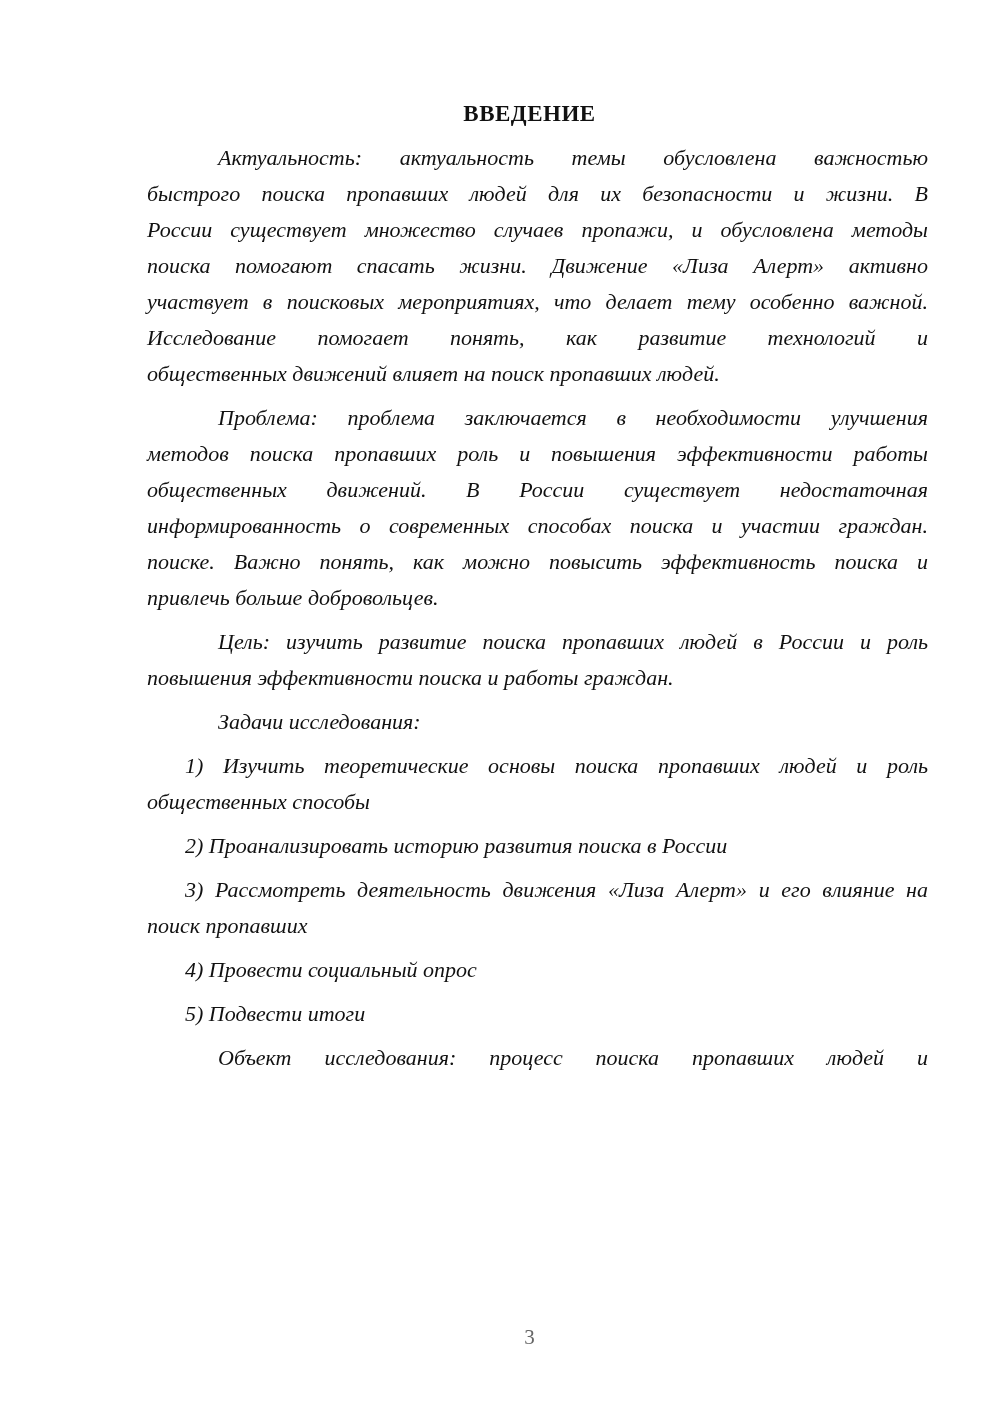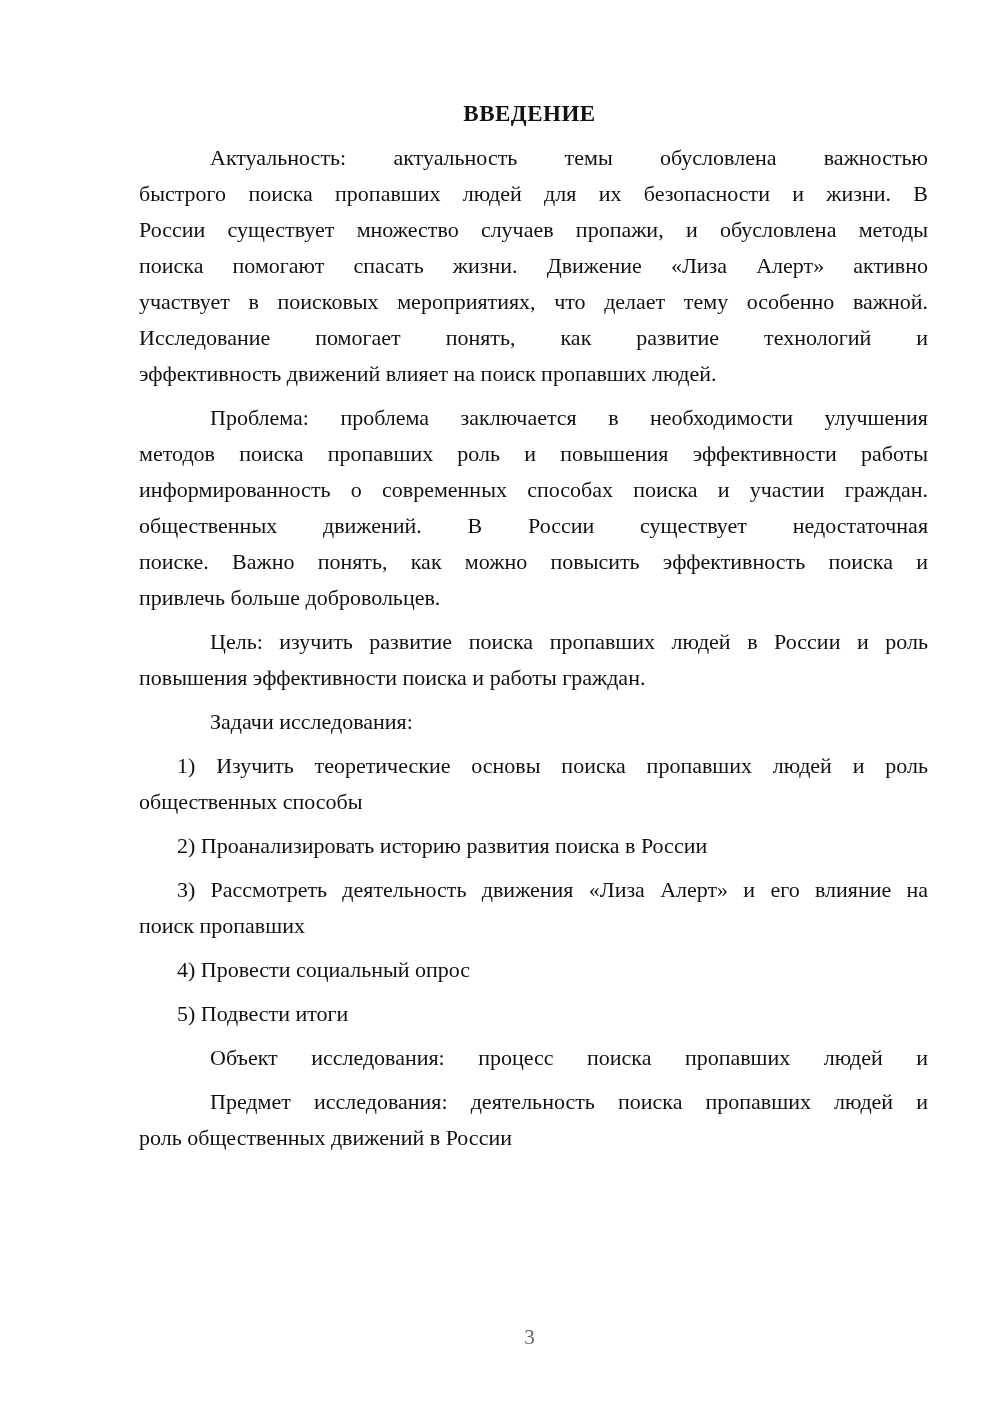--- a/index.html
+++ b/index.html
@@ -24,22 +24,23 @@
     text-align: center;
     line-height: 36px;
     margin: 0 0 8px 0;
     letter-spacing: 0.5px;
   }
   .doc-body {
     font-size: 22px;
     line-height: 36px;
   }
   .para {
-    margin: 8px 0 0 8px;
+    margin: 8px 0 0 16px;
     padding: 0;
+    font-style: italic;
   }
   .line {
     display: block;
     text-align: justify;
     text-align-last: justify;
     text-justify: inter-word;
     white-space: normal;
   }
   .line.last {
     text-align: left;
@@ -69,27 +70,27 @@
   <h1 class="title">ВВЕДЕНИЕ</h1>
 
   <div class="doc-body" id="doc-body">
       <p class="para paragraph">
         <span class="line first">Актуальность: актуальность темы обусловлена важностью</span>
         <span class="line">быстрого поиска пропавших людей для их безопасности и жизни. В</span>
         <span class="line">России существует множество случаев пропажи, и обусловлена методы</span>
         <span class="line">поиска помогают спасать жизни. Движение «Лиза Алерт» активно</span>
         <span class="line">участвует в поисковых мероприятиях, что делает тему особенно важной.</span>
         <span class="line">Исследование помогает понять, как развитие технологий и</span>
-        <span class="line last">эффективность движений влияет на поиск пропавших людей.</span>
+        <span class="line last">общественных движений влияет на поиск пропавших людей.</span>
       </p>
       <p class="para paragraph">
         <span class="line first">Проблема: проблема заключается в необходимости улучшения</span>
         <span class="line">методов поиска пропавших роль и повышения эффективности работы</span>
+        <span class="line">общественных движений. В России существует недостаточная</span>
         <span class="line">информированность о современных способах поиска и участии граждан.</span>
-        <span class="line">общественных движений. В России существует недостаточная</span>
         <span class="line">поиске. Важно понять, как можно повысить эффективность поиска и</span>
         <span class="line last">привлечь больше добровольцев.</span>
       </p>
       <p class="para paragraph">
         <span class="line first">Цель: изучить развитие поиска пропавших людей в России и роль</span>
         <span class="line last">повышения эффективности поиска и работы граждан.</span>
       </p>
       <p class="para paragraph">
         <span class="line first last">Задачи исследования:</span>
       </p>
@@ -106,20 +107,16 @@
       </p>
       <p class="para list-item">
         <span class="line first last">4) Провести социальный опрос</span>
       </p>
       <p class="para list-item">
         <span class="line first last">5) Подвести итоги</span>
       </p>
       <p class="para paragraph">
         <span class="line first">Объект исследования: процесс поиска пропавших людей и</span>
       </p>
-      <p class="para paragraph">
-        <span class="line first">Предмет исследования: деятельность поиска пропавших людей и</span>
-        <span class="line last">роль общественных движений в России</span>
-      </p>
     </div>
 
   <div class="footer">3</div>
 </div>
 
 </body></html>

